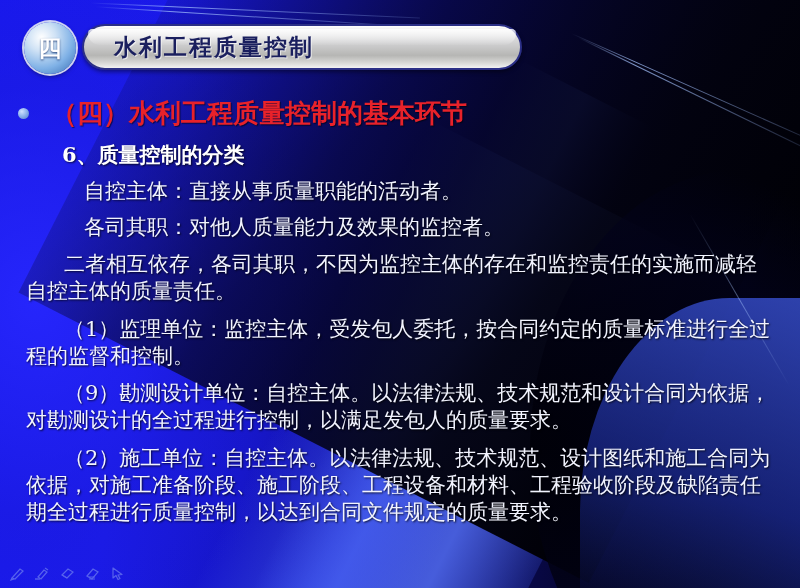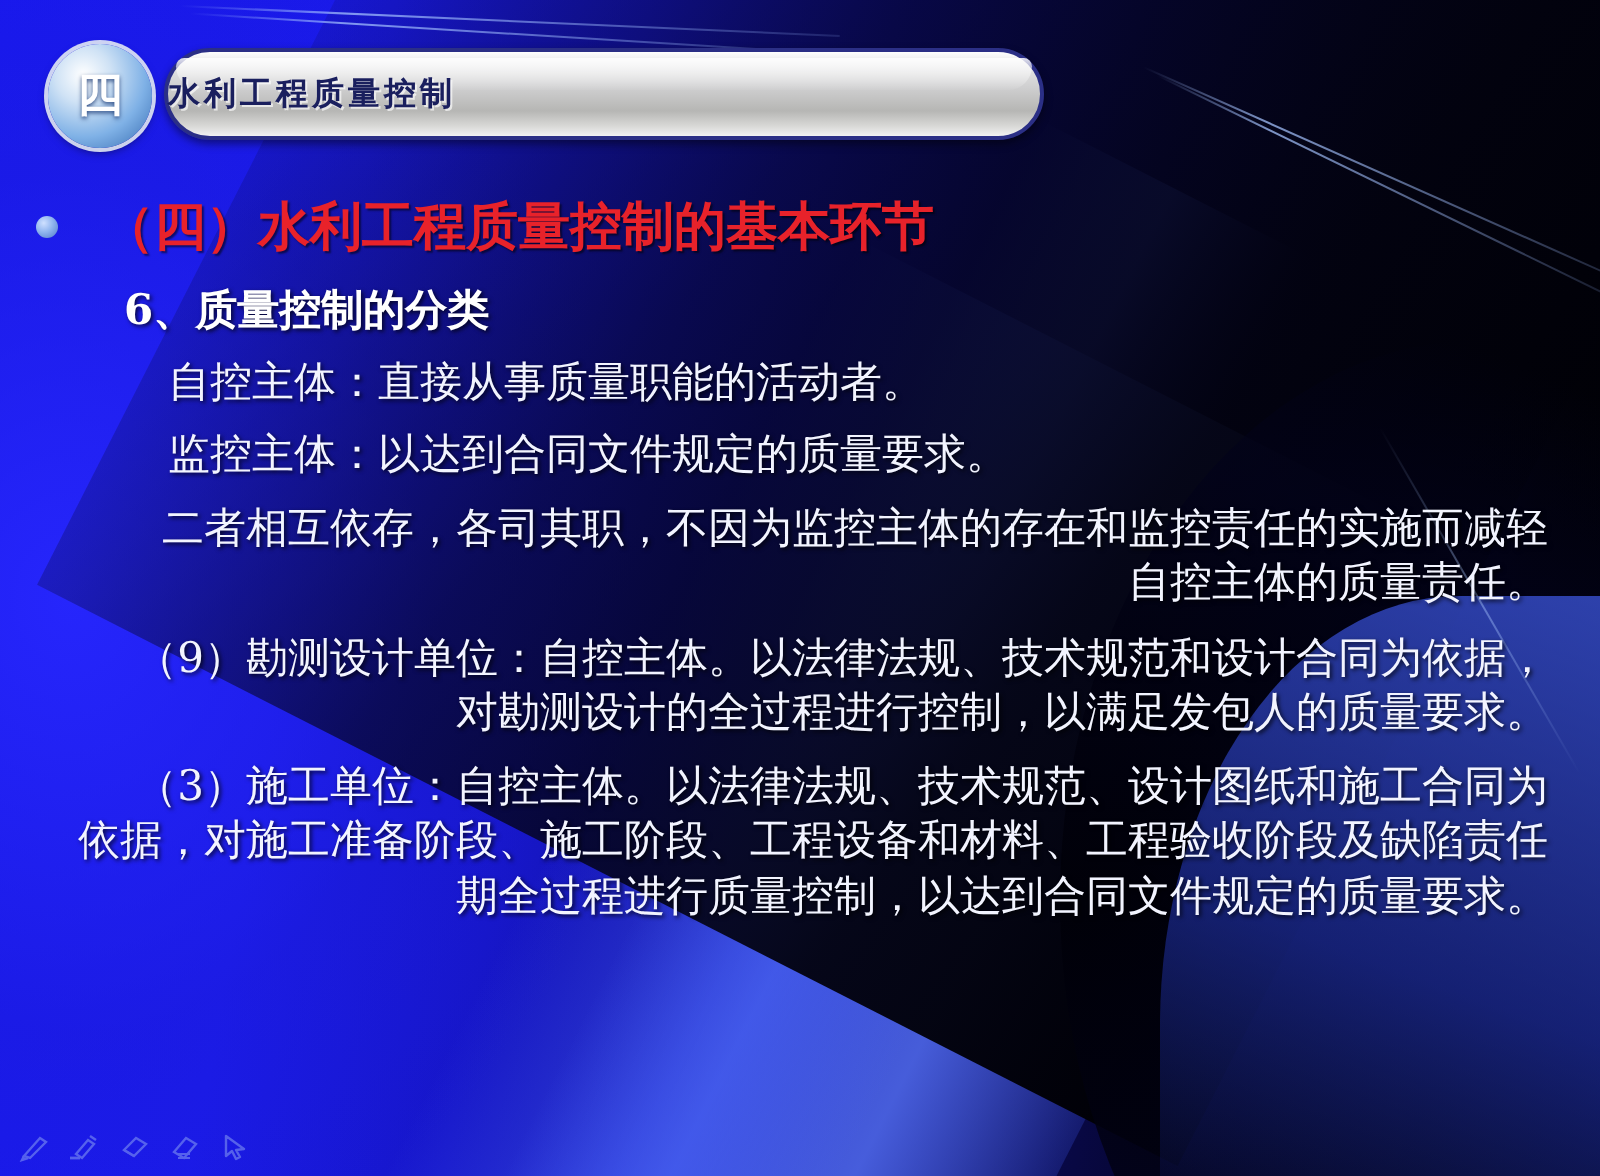--- a/index.html
+++ b/index.html
@@ -110,21 +110,22 @@
   }
   .title-pill-inner {
     position: absolute;
     left: 4px; top: 3px; right: 4px; height: 16px;
     border-radius: 14px 14px 40px 40px;
     background: linear-gradient(180deg, rgba(255,255,255,0.85), rgba(255,255,255,0.05));
     pointer-events: none;
   }
   .title-text {
     position: relative;
-    font-size: 16px;
+    margin-left: 30px;
+    font-size: 23px;
     font-weight: bold;
     color: #1a1f5e;
     letter-spacing: 2px;
     text-shadow: 1px 1px 0 rgba(255,255,255,0.65);
     white-space: nowrap;
   }
   .badge {
     position: absolute;
     left: 0; top: 0;
     width: 52px; height: 52px;
@@ -190,21 +191,21 @@
   }
   .para {
     margin: 10px 26px 0 26px;
     font-size: 21px;
     line-height: 1.30;
     color: #f2f4ff;
     font-family: "DejaVu Serif", serif;
     text-shadow: 1px 1px 2px rgba(0,0,0,0.8);
     text-indent: 0;
   }
-  .para.indent { text-indent: 38px; text-align: right; }
+  .para.indent { text-indent: 38px; }
 
   
   .navbar {
     position: absolute;
     left: 8px; bottom: 6px;
     display: flex;
     gap: 6px;
     align-items: center;
     opacity: 0.45;
   }
@@ -249,28 +250,29 @@
 
     <div class="heading-row">
       <span class="bullet-dot"></span>
       <span class="heading">（四）水利工程质量控制的基本环节</span>
     </div>
 
     <div class="subheading">6、质量控制的分类</div>
 
     <div class="def-line">自控主体：直接从事质量职能的活动者。</div>
 
-    <div class="def-line">监控主体：以达到合同文件规定的质量要求。</div>
+    <div class="def-line">各司其职：对他人质量能力及效果的监控者。</div>
 
     <div class="para indent">二者相互依存，各司其职，不因为监控主体的存在和监控责任的实施而减轻自控主体的质量责任。</div>
 
+    <div class="para indent">（1）监理单位：监控主体，受发包人委托，按合同约定的质量标准进行全过程的监督和控制。</div>
 
     <div class="para indent">（9）勘测设计单位：自控主体。以法律法规、技术规范和设计合同为依据，对勘测设计的全过程进行控制，以满足发包人的质量要求。</div>
 
-    <div class="para indent">（3）施工单位：自控主体。以法律法规、技术规范、设计图纸和施工合同为依据，对施工准备阶段、施工阶段、工程设备和材料、工程验收阶段及缺陷责任期全过程进行质量控制，以达到合同文件规定的质量要求。</div>
+    <div class="para indent">（2）施工单位：自控主体。以法律法规、技术规范、设计图纸和施工合同为依据，对施工准备阶段、施工阶段、工程设备和材料、工程验收阶段及缺陷责任期全过程进行质量控制，以达到合同文件规定的质量要求。</div>
   </div>
 
   <div class="navbar">
     <span class="nav-icon">
       <svg width="17" height="15" viewBox="0 0 17 15">
         <path d="M3 12 L11 3 L14 5 L6 13 Z" fill="none" stroke="#9fb8f5" stroke-width="1.2"></path>
         <path d="M3 12 L2 14 L5 13" fill="none" stroke="#9fb8f5" stroke-width="1.2"></path>
       </svg>
     </span>
     <span class="nav-icon">

